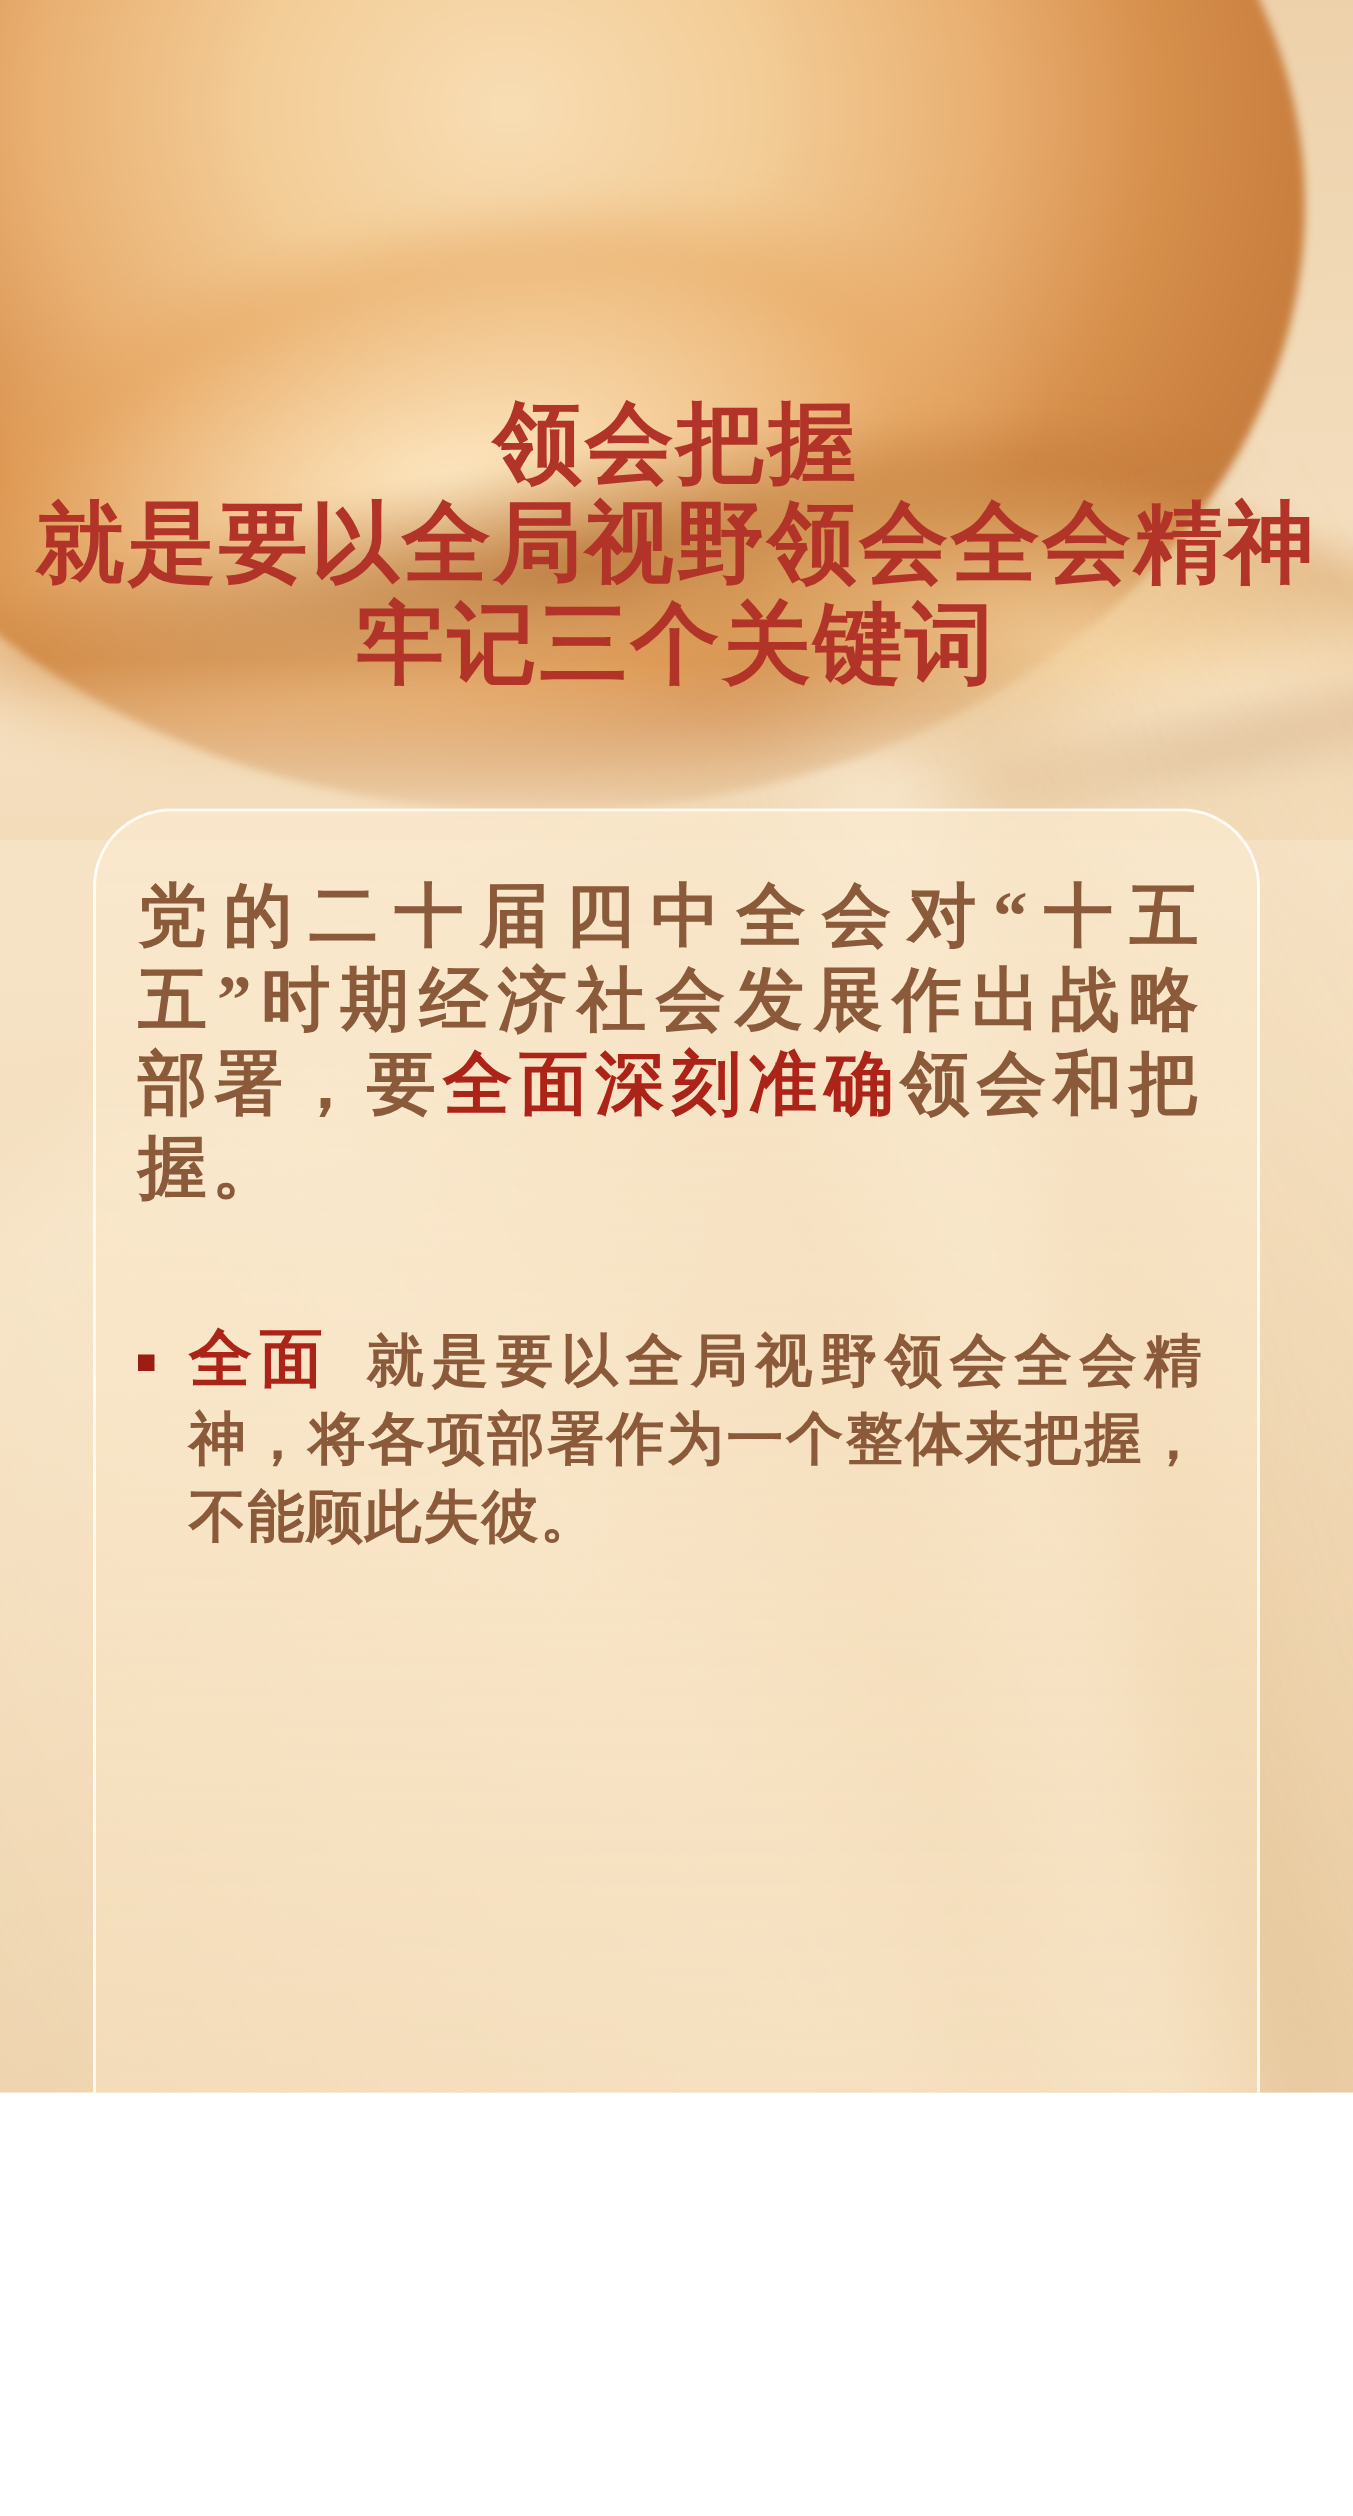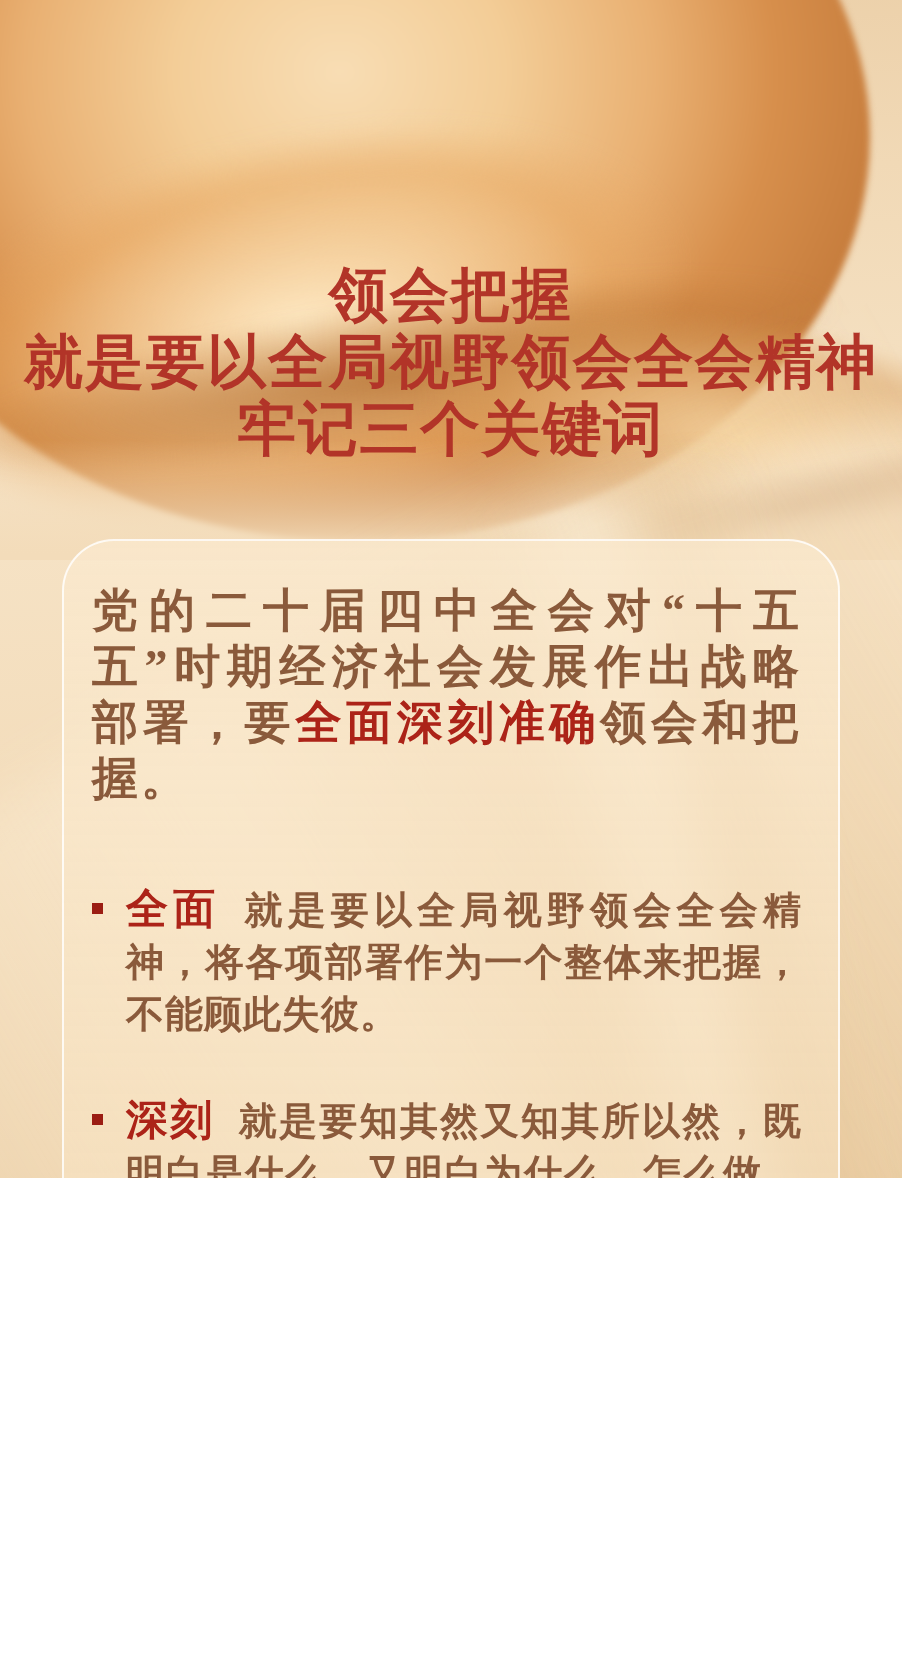--- a/index.html
+++ b/index.html
@@ -2,21 +2,21 @@
 <html><head>
 <meta charset="utf-8">
 <style>
   html,body{margin:0;padding:0;}
   body{
     width:902px;height:1677px;
     font-family:"Liberation Serif","DejaVu Serif",serif;
     overflow:hidden;
   }
   .poster{
-    position:relative;width:902px;height:1178px;overflow:hidden;
+    position:relative;width:902px;height:1395px;overflow:hidden;
     background:linear-gradient(178deg,#ecd0a9 0%,#f1d9b6 16%,#f6e3c6 42%,#f3dcba 68%,#ecd0a8 100%);
   }
   
   .silk{position:absolute;left:0;top:0;width:902px;height:560px;overflow:hidden;}
   .silk .dome{
     position:absolute;left:-150px;top:-268px;width:1020px;height:810px;border-radius:50%;
     background:radial-gradient(ellipse at 48% 42%,
       #f8ddb4 0%,#f3cd97 22%,#e9b072 42%,#d78f4c 58%,#cc8342 68%,#c67c3c 74%,rgba(198,124,60,0) 75%);
     filter:blur(3px);
   }
@@ -83,20 +83,21 @@
   .intro{
     margin:0;font-size:46px;line-height:56px;font-weight:bold;
     color:#8a5a3b;letter-spacing:3px;text-align:justify;
   }
   .intro .hl{color:#ac2318;}
   .kw-list{margin-top:76px;}
   .kw-item{
     position:relative;padding-left:34px;margin-bottom:54px;
     font-size:38px;line-height:52px;font-weight:bold;color:#8a5a3b;letter-spacing:1px;
     text-align:justify;
+    font-family:Liberation Mono, monospace;
   }
   .kw-item .marker{
     position:absolute;left:0;top:20px;width:11px;height:11px;background:#9b1d13;
   }
   .kw-item .term{color:#ac2318;font-size:42px;margin-right:24px;}
   
   .footer{
     position:absolute;left:0;top:1558px;width:902px;height:92px;
     display:flex;justify-content:center;align-items:center;gap:22px;z-index:6;
   }
@@ -145,23 +146,20 @@
     <div class="t-line">牢记三个关键词</div>
   </div>
 
   <div class="card">
     <p class="intro"><span>党的二十届四中全会对“十五五”时期经济社会发展作出战略部署，要</span><span class="hl">全面深刻准确</span><span>领会和把握。</span></p>
 
     <div class="kw-list">
       <div class="kw-item">
         <span class="marker"></span><span class="term">全面</span><span class="desc">就是要以全局视野领会全会精神，将各项部署作为一个整体来把握，不能顾此失彼。</span>
       </div>
-      <div class="kw-item">
-        <span class="marker"></span><span class="term">深刻</span><span class="desc">就是要知其然又知其所以然，既明白是什么，又明白为什么、怎么做，真正理解透彻。</span>
-      </div>
     </div>
   </div>
 
   <div class="footer">
     <div class="xuexi">
       <svg width="84" height="44" viewBox="0 0 84 44">
         <path d="M6 6 Q24 -2 40 6 L40 38 Q24 30 6 38 Z" fill="none" stroke="#b5251c" stroke-width="5"></path>
         <path d="M78 6 Q60 -2 44 6 L44 38 Q60 30 78 38 Z" fill="none" stroke="#b5251c" stroke-width="5"></path>
         <rect x="40" y="2" width="4" height="38" fill="#b5251c"></rect>
       </svg>

